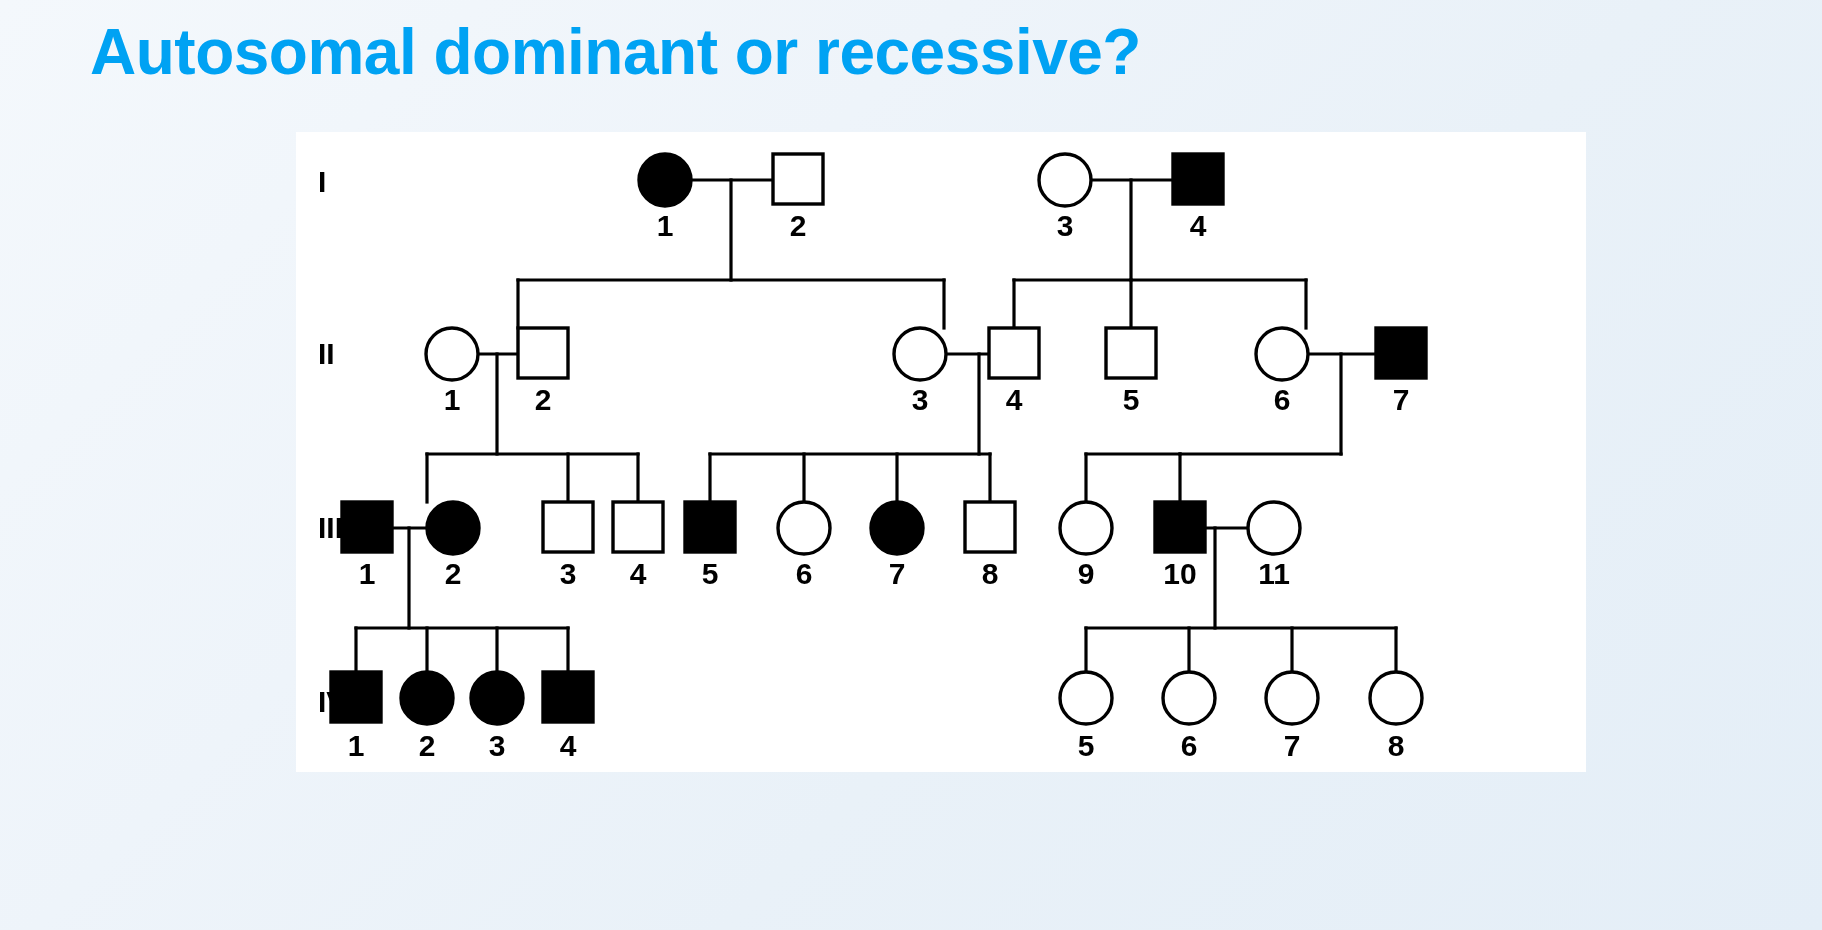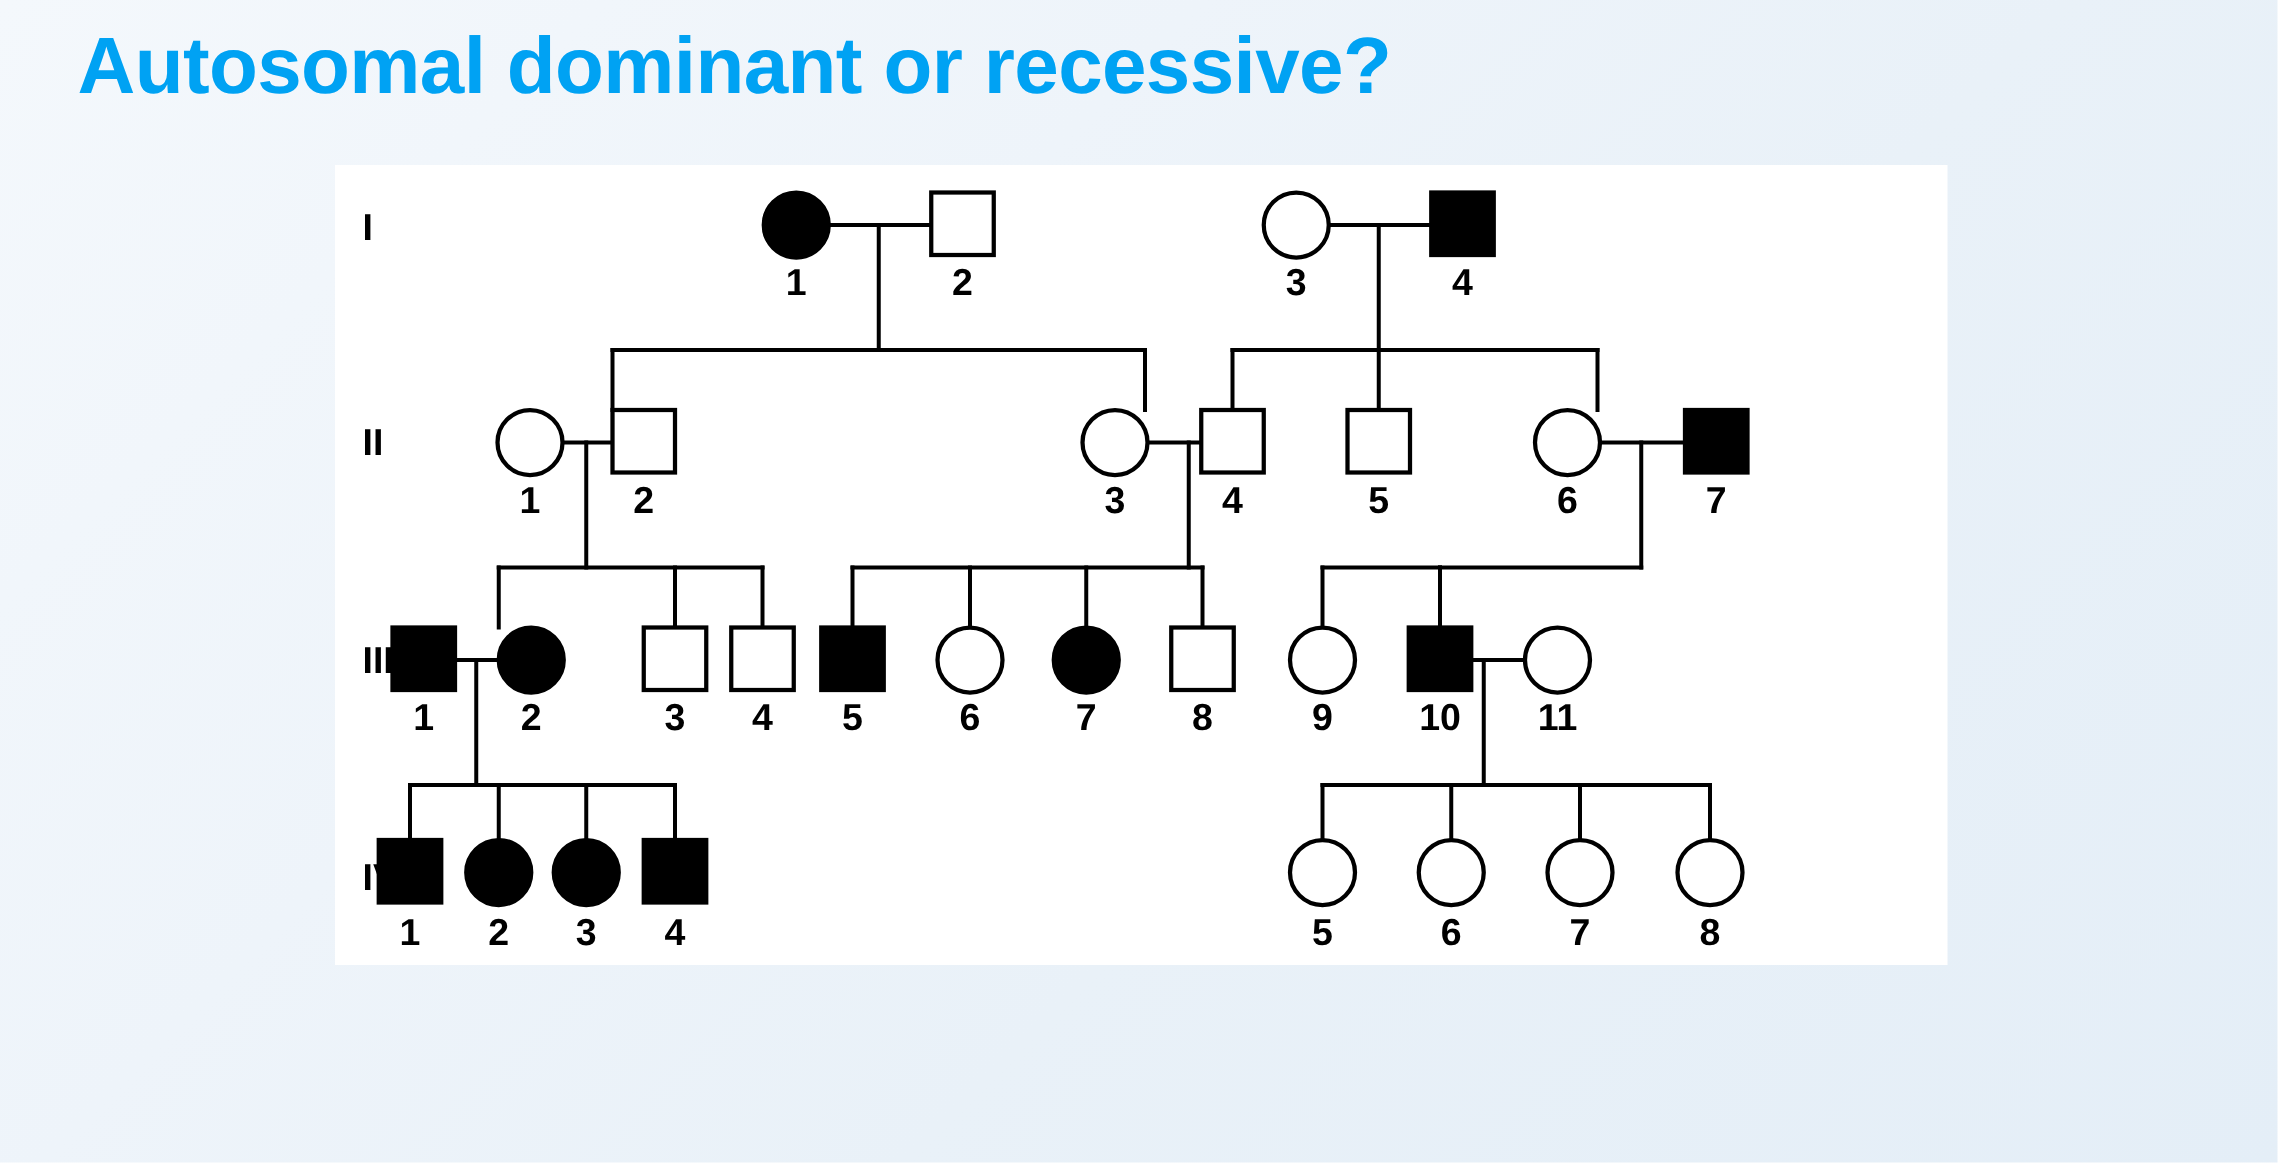--- a/index.html
+++ b/index.html
@@ -10,20 +10,21 @@
     width: 1822px;
     height: 930px;
     overflow: hidden;
     font-family: "Liberation Sans", sans-serif;
     background: linear-gradient(135deg, #f4f8fc 0%, #eef4fa 35%, #e9f1f8 60%, #e4eef7 100%);
     position: relative;
   }
   #slide {
     position: absolute;
     inset: 0;
+    margin-left: 28px;
   }
   #slide-title {
     position: absolute;
     left: 62px;
     top: 16px;
     font-size: 64px;
     font-weight: bold;
     letter-spacing: -0.5px;
     color: #00a2f3;
     white-space: nowrap;

